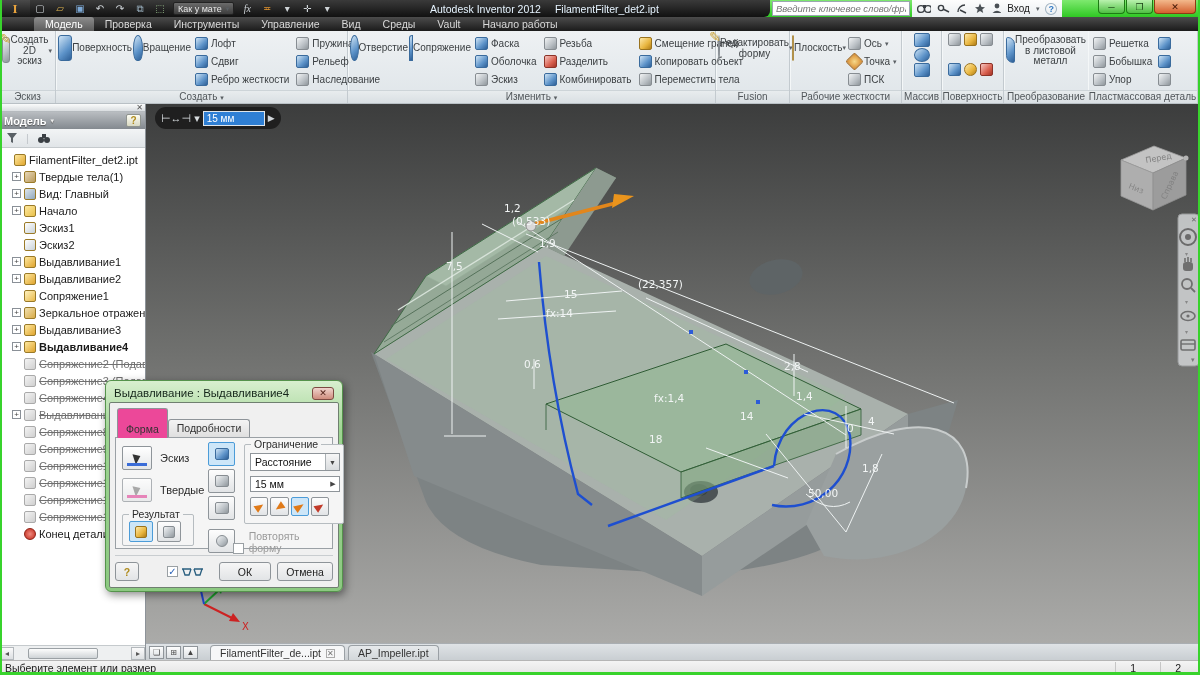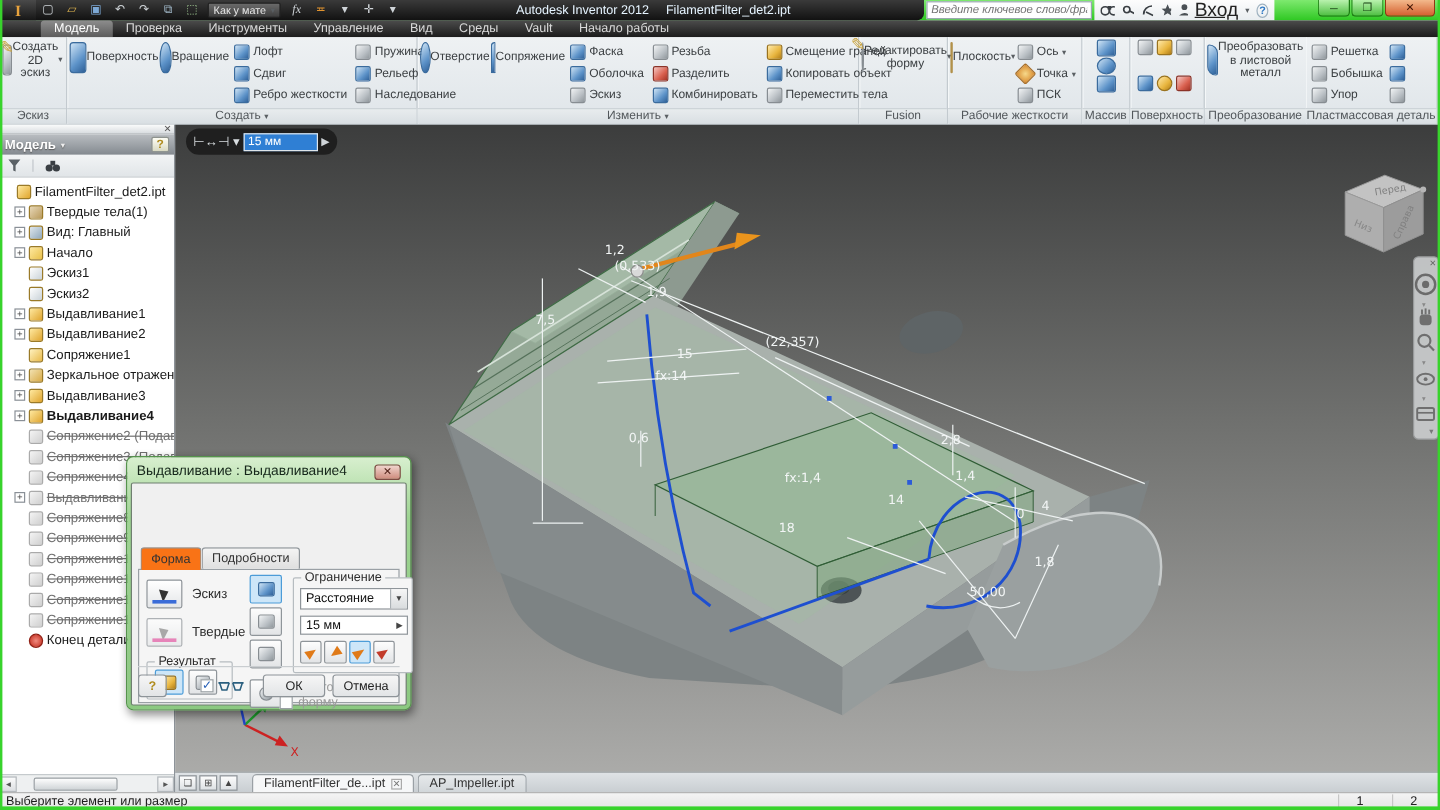--- a/index.html
+++ b/index.html
@@ -23,21 +23,21 @@
     font-family:"Liberation Serif",serif;font-weight:bold;font-size:13px;display:flex;
     align-items:center;justify-content:center;}
   #style-dd{height:13px;background:linear-gradient(#6b6b6b,#3d3d3d);border:1px solid #222;border-radius:2px;
     color:#e8e8e8;font-size:9px;padding:0 4px;display:flex;align-items:center;gap:4px;margin:0 3px;}
   #title-text{position:absolute;left:430px;top:0;height:17px;display:flex;align-items:center;gap:14px;
     color:#e6f4ff;font-size:10.5px;}
   #searchbox{position:absolute;left:772px;top:1px;width:138px;height:15px;background:#fff;
     border:1px solid #9aa7af;font-style:italic;color:#8a8f94;font-size:9.5px;padding:0 3px;}
   #title-icons{position:absolute;left:912px;top:0;width:150px;height:17px;background:linear-gradient(#fdfdfd,#e9edf0);
     display:flex;align-items:center;gap:6px;padding:0 5px;color:#333;}
-  #signin-label{font-size:16px;color:#222;text-decoration:underline;}
+  #signin-label{font-size:10px;color:#222;}
   #winbtns{position:absolute;right:4px;top:0;display:flex;gap:1px;}
   .wb{width:27px;height:14px;border:1px solid #1d7a14;border-top:none;border-radius:0 0 4px 4px;
     background:linear-gradient(#b9f2ae,#4fbf43);display:flex;align-items:center;justify-content:center;
     font-size:9px;color:#14380f;}
   .wb.close{width:42px;background:linear-gradient(#f3b98c,#d4602f);border-color:#8c3a14;color:#401505;}
   
   #tabrow{position:absolute;left:0;top:17px;width:1200px;height:14px;
     background:linear-gradient(#4c4c4c,#1b1b1b);display:flex;align-items:stretch;padding-left:34px;color:#d9d9d9;}
   .rtab{padding:0 11px;display:flex;align-items:center;font-size:10.5px;}
   .rtab.active{background:linear-gradient(#8d8d8d,#5c5c5c);color:#fff;border-radius:3px 3px 0 0;}
@@ -102,21 +102,21 @@
     background:linear-gradient(#d8efcf,#9ed492 24%,#8cc981);border:1px solid #55934c;border-radius:6px;
     box-shadow:2px 3px 8px rgba(0,0,0,.45);padding:3px;}
   #dlg-title{height:18px;display:flex;align-items:center;padding:0 5px;color:#15261a;font-size:11.5px;}
   #dlg-close{margin-left:auto;width:22px;height:13px;border:1px solid #7d4a42;border-radius:3px;
     background:linear-gradient(#f0d4cd,#cf8c7e);color:#4d1d15;font-size:9px;font-weight:bold;
     display:flex;align-items:center;justify-content:center;}
   #dlg-body{position:absolute;left:3px;right:3px;top:21px;bottom:3px;background:#f0f0f0;
     border:1px solid #6f7f70;border-radius:2px;padding:4px 5px 0 5px;}
   .dtab{display:inline-block;padding:2px 8px 3px;border:1px solid #8e9499;border-bottom:none;
     background:linear-gradient(#f4f4f4,#dfdfdf);border-radius:3px 3px 0 0;font-size:10.5px;color:#333;}
-  .dtab.active{background:#f97316;position:relative;top:1px;padding-top:3px;margin-top:48px;}
+  .dtab.active{background:#ec4899;position:relative;top:1px;padding-top:14px;}
   #dlg-content{border:1px solid #9aa0a5;background:#f5f5f5;height:112px;position:relative;padding:6px;}
   .selbtn{width:30px;height:24px;border:1px solid #8f959a;border-radius:2px;background:linear-gradient(#fff,#e4e6e8);
     position:relative;display:flex;align-items:center;justify-content:center;}
   .selbtn .cur{width:0;height:0;border-left:7px solid #333;border-top:4px solid transparent;border-bottom:7px solid transparent;transform:rotate(-18deg);}
   .selbtn .bar{position:absolute;left:4px;right:4px;bottom:3px;height:3px;}
   .dgl{font-size:11px;color:#2c2c2c;}
   .grp{border:1px solid #b6bcc0;border-radius:2px;position:relative;}
   .grp>.gt{position:absolute;top:-7px;left:6px;background:#f5f5f5;padding:0 3px;font-size:10.5px;color:#2c2c2c;}
   .mbtn{width:27px;height:24px;border:1px solid #8f959a;border-radius:2px;background:linear-gradient(#fdfdfd,#e2e4e6);
     display:flex;align-items:center;justify-content:center;}

